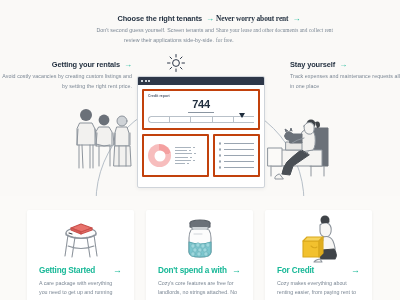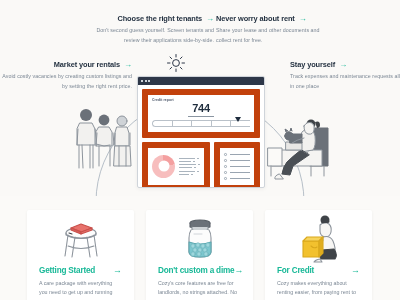--- a/index.html
+++ b/index.html
@@ -23,42 +23,42 @@
   }
   .feat .arrow{color:#17b897;font-size:8px;line-height:1;font-weight:bold;}
   .feat .body{
     margin-top:3px;font-size:5.3px;line-height:1.85;color:#7b8794;
     letter-spacing:0.05px;
   }
   .feat.right-align{text-align:right;}
   .feat.right-align .head{justify-content:flex-end;}
 
   #feat-tenants{left:88px;top:14px;width:126px;}
-  #feat-rent{left:216px;top:14px;width:120px;}
+  #feat-rent{left:216px;top:14px;width:120px;font-family:Liberation Serif, serif;}
   #feat-market{left:2px;top:60px;width:130px;}
   #feat-organized{left:290px;top:60px;width:110px;}
 
   
   .arc{position:absolute;left:92px;top:52px;width:216px;height:150px;pointer-events:none;}
 
   
   .sun{position:absolute;left:166px;top:53px;width:20px;height:20px;}
 
   
   .browser{
     position:absolute;left:137px;top:76px;width:126px;height:110px;
     background:#fff;border:1px solid #cfd4da;border-radius:2px;
     box-shadow:0 1px 4px rgba(0,0,0,.06);
     overflow:hidden;
   }
   .browser-bar{height:8px;background:#2d3748;display:flex;align-items:center;padding-left:3px;gap:1.6px;}
   .dot{width:2px;height:2px;background:#cbd2d9;border-radius:0;}
   .browser-body{padding:4px;display:flex;flex-direction:column;gap:4px;height:96px;box-sizing:border-box;}
 
-  .card{border:6px solid #c2410c;border-radius:1px;background:#fff;}
+  .card{border:2px solid #c2410c;border-radius:1px;background:#fff;}
   .card-credit{padding:3px 4px 5px;}
   .credit-label{font-size:3.4px;color:#4a5568;font-weight:bold;letter-spacing:.1px;}
   .credit-score{font-size:11px;font-weight:bold;color:#1f2d3d;text-align:center;line-height:1;margin-top:1px;letter-spacing:-.3px;}
   .credit-rule{width:26px;height:1px;background:#8a95a1;margin:2px auto 0;}
   .score-bar{display:flex;margin-top:3px;height:7px;position:relative;}
   .seg{flex:1;border:1px solid #b9c1c9;border-right:none;background:#fff;}
   .seg:first-child{border-radius:4px 0 0 4px;}
   .seg:last-child{border-right:1px solid #7fcfd6;border-radius:0 4px 4px 0;background:#a5dde2;border-color:#7fcfd6;}
   .marker{position:absolute;right:9px;top:-3.5px;width:0;height:0;border-left:3.5px solid transparent;border-right:3.5px solid transparent;border-top:5px solid #1f2d3d;}
 
@@ -138,21 +138,21 @@
     <div class="feat" id="feat-rent">
       <div class="head">
         <span>Never worry about rent</span>
         <span class="arrow">→</span>
       </div>
       <div class="body">Share your lease and other documents and collect rent for free.</div>
     </div>
 
     <div class="feat right-align" id="feat-market">
       <div class="head">
-        <span>Market your rentals</span>
+        <span>Getting your rentals</span>
         <span class="arrow">→</span>
       </div>
       <div class="body">Avoid costly vacancies by creating custom listings and by setting the right rent price.</div>
     </div>
 
     <div class="feat" id="feat-organized">
       <div class="head">
         <span>Stay yourself</span>
         <span class="arrow">→</span>
       </div>
@@ -344,21 +344,21 @@
                 <circle cx="17" cy="40" r="2.2"></circle>
               <circle cx="23" cy="40" r="2.2"></circle>
                 <circle cx="30" cy="40" r="2.2"></circle>
             </g>
             <path d="M18 20 h8" stroke="#c5cad0" stroke-width=".8"></path>
           </g>
         </svg>
       </div>
       <div class="ptext">
         <div class="phead">
-          <span class="ptitle">Don't custom a dime</span>
+          <span class="ptitle">Don't spend a with</span>
           <span class="parrow">→</span>
         </div>
         <div class="pbody">Cozy's core features are free for landlords, no strings attached. No</div>
       </div>
     </div>
 
     <div class="pcard" id="pcard-2">
       <div class="pill">
         <svg width="52" height="50" viewBox="0 0 52 50">
           <g fill="none" stroke="#8d949c" stroke-width="1.1" stroke-linecap="round" stroke-linejoin="round">

